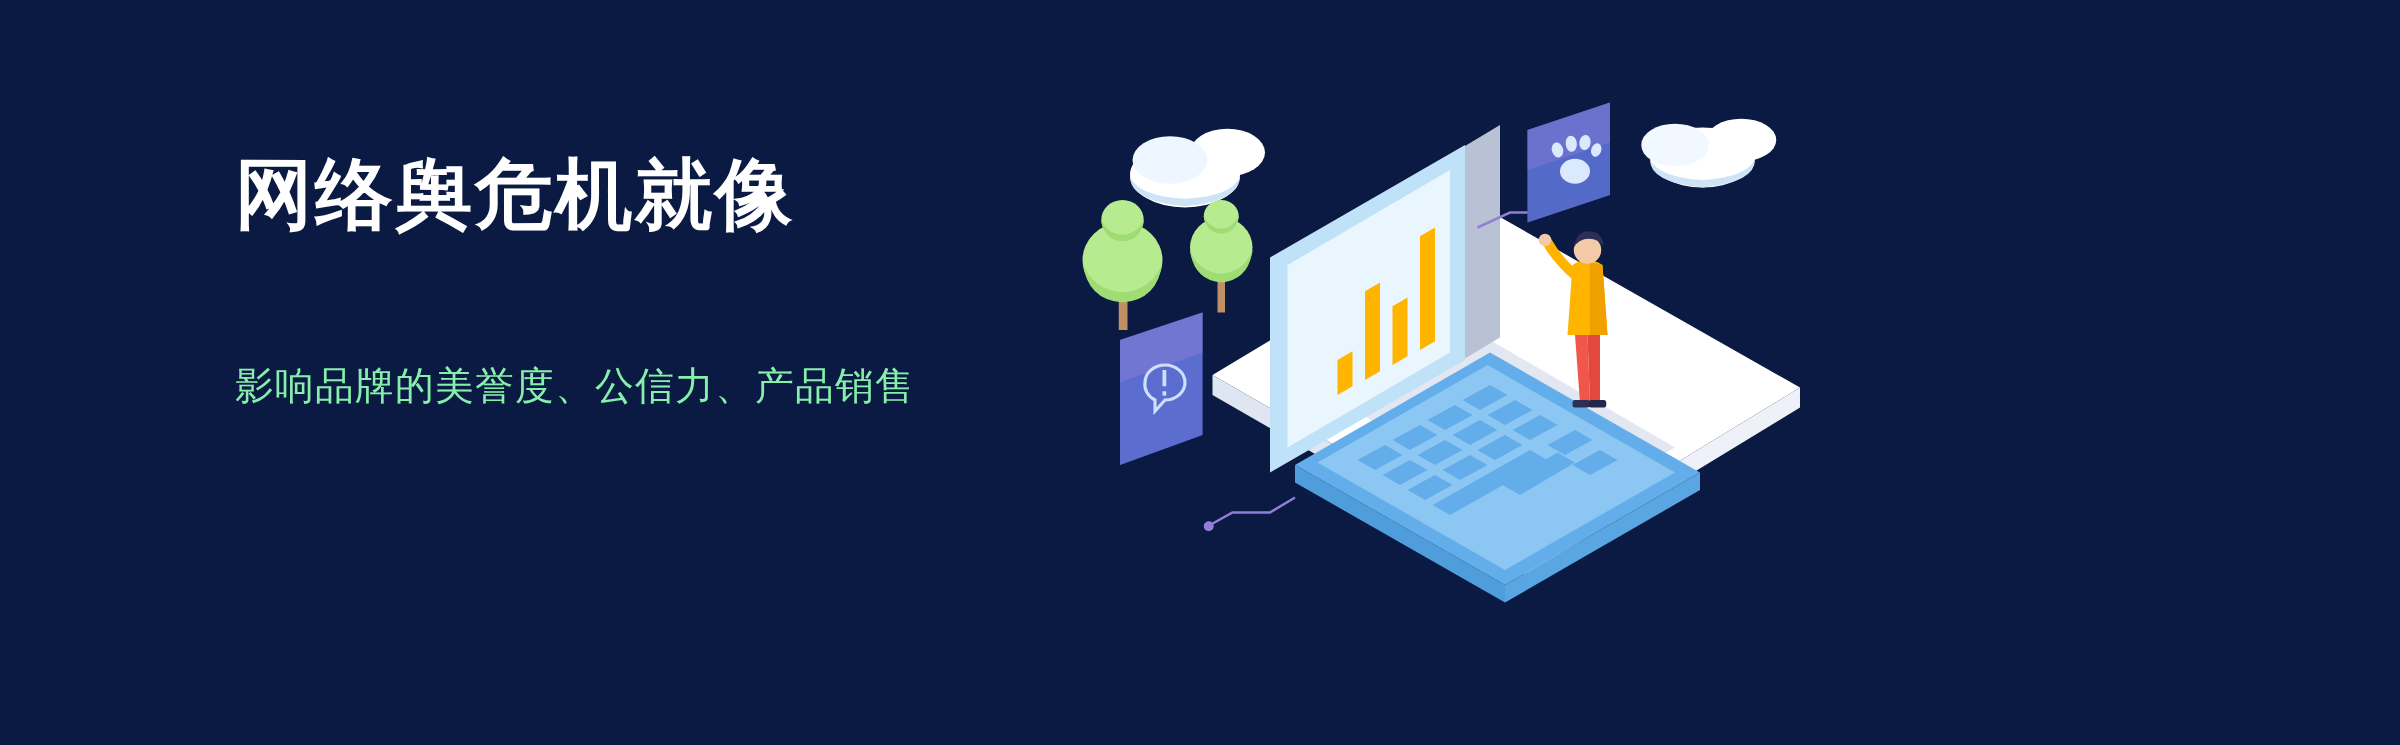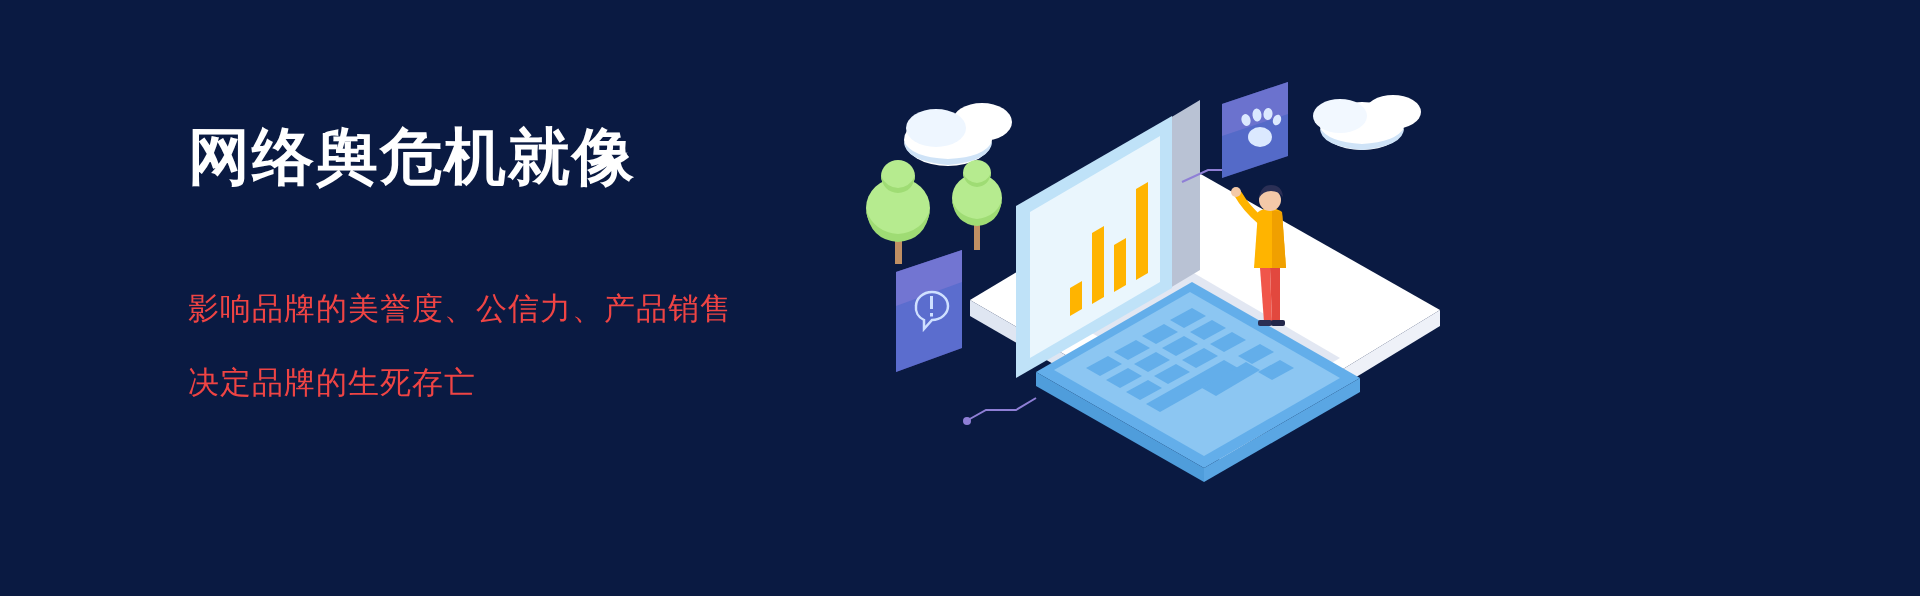--- a/index.html
+++ b/index.html
@@ -37,21 +37,21 @@
   #headline-accent {
     font-size:66px;
     font-weight:bold;
     color:#f40000;
     letter-spacing:2px;
     margin-left:26px;
     font-family:"Liberation Sans","DejaVu Sans",sans-serif;
   }
   .sub-line {
     font-size:31px;
-    color:#ef4444;
+    color:#86efac;
     letter-spacing:1px;
     white-space:nowrap;
     font-weight:400;
   }
   #sub-line-1 { margin-top:100px; }
   #sub-line-2 { margin-top:32px; }
 
   
   #art { position:absolute; left:840px; top:0; width:1080px; height:596px; }
   #art svg { display:block; }
@@ -62,21 +62,20 @@
 <div id="banner">
 
   <div id="copy">
 
     <div id="headline">
       <span id="headline-main">网络舆危机就像</span>
     </div>
 
     <div id="sub-line-1" class="sub-line">影响品牌的美誉度、公信力、产品销售</div>
 
-    <div id="sub-line-2" class="sub-line">决定品牌的生死存亡</div>
   </div>
 
   <div id="art">
     <svg width="1080" height="596" viewBox="0 0 1080 596" xmlns="http://www.w3.org/2000/svg">
 
       <g>
         <ellipse cx="108" cy="140" rx="44" ry="26" fill="#ffffff"></ellipse>
         <ellipse cx="142" cy="122" rx="30" ry="19" fill="#ffffff"></ellipse>
         <ellipse cx="96" cy="128" rx="30" ry="19" fill="#eef6ff"></ellipse>
         <path d="M64 141 q0 20 44 24 q44 -4 44 -24 q-6 16 -44 18 q-38 -2 -44 -18z" fill="#cfe3f7"></path>

